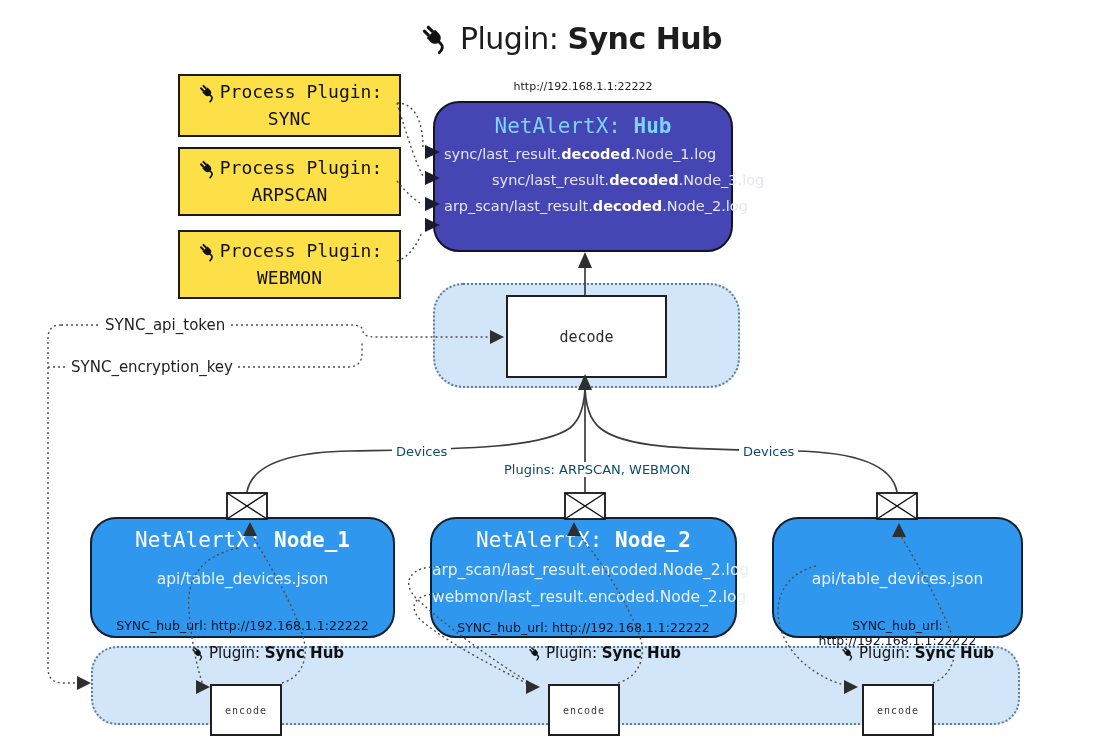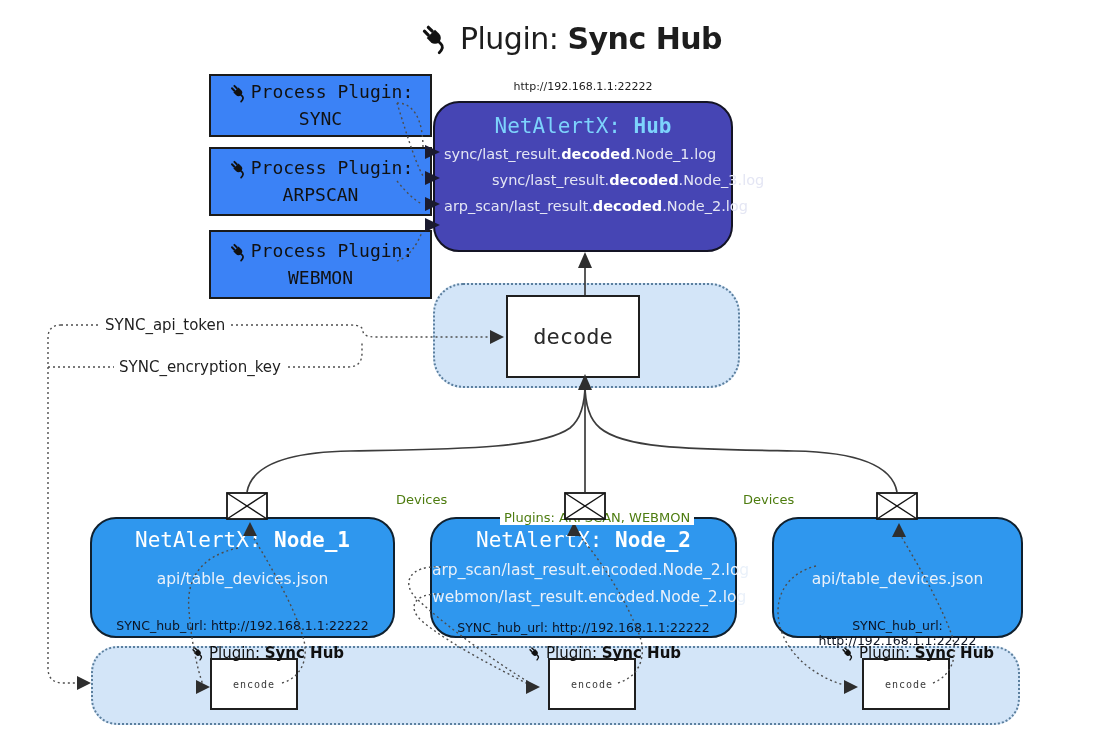--- a/index.html
+++ b/index.html
@@ -7,54 +7,54 @@
           font-family:"DejaVu Sans",sans-serif;color:#222;}
   .abs{position:absolute;}
   .mono{font-family:"DejaVu Sans Mono",monospace;}
 
   
   .title-row{left:400px;top:16px;width:340px;height:44px;display:flex;align-items:center;justify-content:center;gap:8px;z-index:2;}
   .title-text{font-size:30px;color:#1d1d1d;letter-spacing:-0.5px;}
   .title-text b{font-weight:bold;}
 
   
-  .proc-box{left:178px;width:219px;background:#3b82f6;border:2px solid #1a1a1a;z-index:2;
-            display:flex;align-items:center;justify-content:center;margin-left:31px;}
+  .proc-box{left:178px;width:219px;background:#fde047;border:2px solid #1a1a1a;z-index:2;
+            display:flex;align-items:center;justify-content:center;}
   .proc-inner{text-align:center;font-size:18px;line-height:1.45;color:#111;}
   .proc-line1{display:flex;align-items:center;justify-content:center;gap:2px;}
 
   
   .hub-url{left:433px;top:80px;width:300px;text-align:center;font-size:11px;color:#1c1c1c;z-index:2;}
   .hub-box{left:433px;top:101px;width:300px;height:151px;background:#4645b4;border:2px solid #141425;
            border-radius:26px;box-sizing:border-box;z-index:2;}
   .hub-title{position:absolute;top:11px;left:0;width:100%;text-align:center;font-size:21px;color:#7dd3fc;}
   .hub-line{position:absolute;left:9px;width:288px;font-size:14.5px;color:#e4e6f4;white-space:nowrap;}
   .hub-line b{color:#ffffff;}
 
   
   .blue-zone{background:#d3e5f8;border:2px dotted #5b7f9e;box-sizing:border-box;z-index:1;}
   .decode-zone{left:433px;top:283px;width:307px;height:105px;border-radius:30px;}
   .white-step{background:#fff;border:2px solid #1f1f1f;box-sizing:border-box;z-index:3;
               display:flex;align-items:center;justify-content:center;}
-  .decode-box{left:506px;top:295px;width:134px;height:83px;font-size:22px;color:#2a2a2a;}
+  .decode-box{left:506px;top:295px;width:161px;height:83px;font-size:15px;color:#2a2a2a;}
 
   
   .line-label{z-index:6;background:#fff;padding:0 5px;font-size:15px;color:#1e1e1e;white-space:nowrap;}
-  .edge-label{z-index:6;background:#fff;padding:0 4px;font-size:13px;color:#4d7c0f;white-space:nowrap;margin-top:48px;}
+  .edge-label{z-index:6;background:#fff;padding:0 4px;font-size:13px;color:#0c4a6e;white-space:nowrap;}
 
   
   .node-box{top:517px;height:121px;background:#2f97ee;border:2px solid #10202e;border-radius:26px;
             box-sizing:border-box;z-index:2;}
   .node-title{position:absolute;top:9px;left:0;width:100%;text-align:center;font-size:21px;color:#fff;white-space:nowrap;}
   .node-line{position:absolute;left:0;width:100%;text-align:center;font-size:15.5px;color:#eaf1fa;white-space:nowrap;}
   .node-url{position:absolute;left:0;width:100%;text-align:center;font-size:12.5px;color:#0c1322;}
 
   
   .bottom-bar{left:91px;top:646px;width:929px;height:79px;border-radius:26px;}
-  .encode-box{top:658px;width:88px;height:52px;font-size:10px;letter-spacing:1px;color:#3a3a3a;}
+  .encode-box{top:684px;width:72px;height:52px;font-size:10px;letter-spacing:1px;color:#3a3a3a;}
   .enc-label{top:644px;z-index:4;display:flex;align-items:center;gap:3px;font-size:15px;color:#101010;white-space:nowrap;}
 
   .envelope{z-index:6;}
   svg.overlay{position:absolute;left:0;top:0;z-index:5;pointer-events:none;}
   .plug{flex:0 0 auto;}
 </style>
 </head>
 <body>
 
 <svg width="0" height="0" style="position:absolute">
@@ -122,21 +122,21 @@
     <div class="hub-title mono"><span>NetAlertX: </span><b>Hub</b></div>
     <div class="hub-line" style="top:43px;"><span>sync/last_result.</span><b>decoded</b><span>.Node_1.log</span></div>
     <div class="hub-line" style="top:69px;margin-left:48px;"><span>sync/last_result.</span><b>decoded</b><span>.Node_3.log</span></div>
     <div class="hub-line" style="top:95px;"><span>arp_scan/last_result.</span><b>decoded</b><span>.Node_2.log</span></div>
   </div>
 
   <div class="abs blue-zone decode-zone"></div>
   <div class="abs white-step decode-box mono">decode</div>
 
   <div class="abs line-label" style="left:100px;top:316px;">SYNC_api_token</div>
-  <div class="abs line-label" style="left:66px;top:358px;margin-left:48px;">SYNC_encryption_key</div>
+  <div class="abs line-label" style="left:66px;top:358px;">SYNC_encryption_key</div>
 
   <div class="abs edge-label" style="left:392px;top:444px;">Devices</div>
   <div class="abs edge-label" style="left:739px;top:444px;">Devices</div>
   <div class="abs edge-label" style="left:500px;top:462px;">Plugins: ARPSCAN, WEBMON</div>
 
   <svg class="abs envelope" style="left:226px;top:492px;" width="42" height="28">
       <use href="#envelope"></use>
     </svg>
   <svg class="abs envelope" style="left:564px;top:492px;" width="42" height="28">
       <use href="#envelope"></use>

